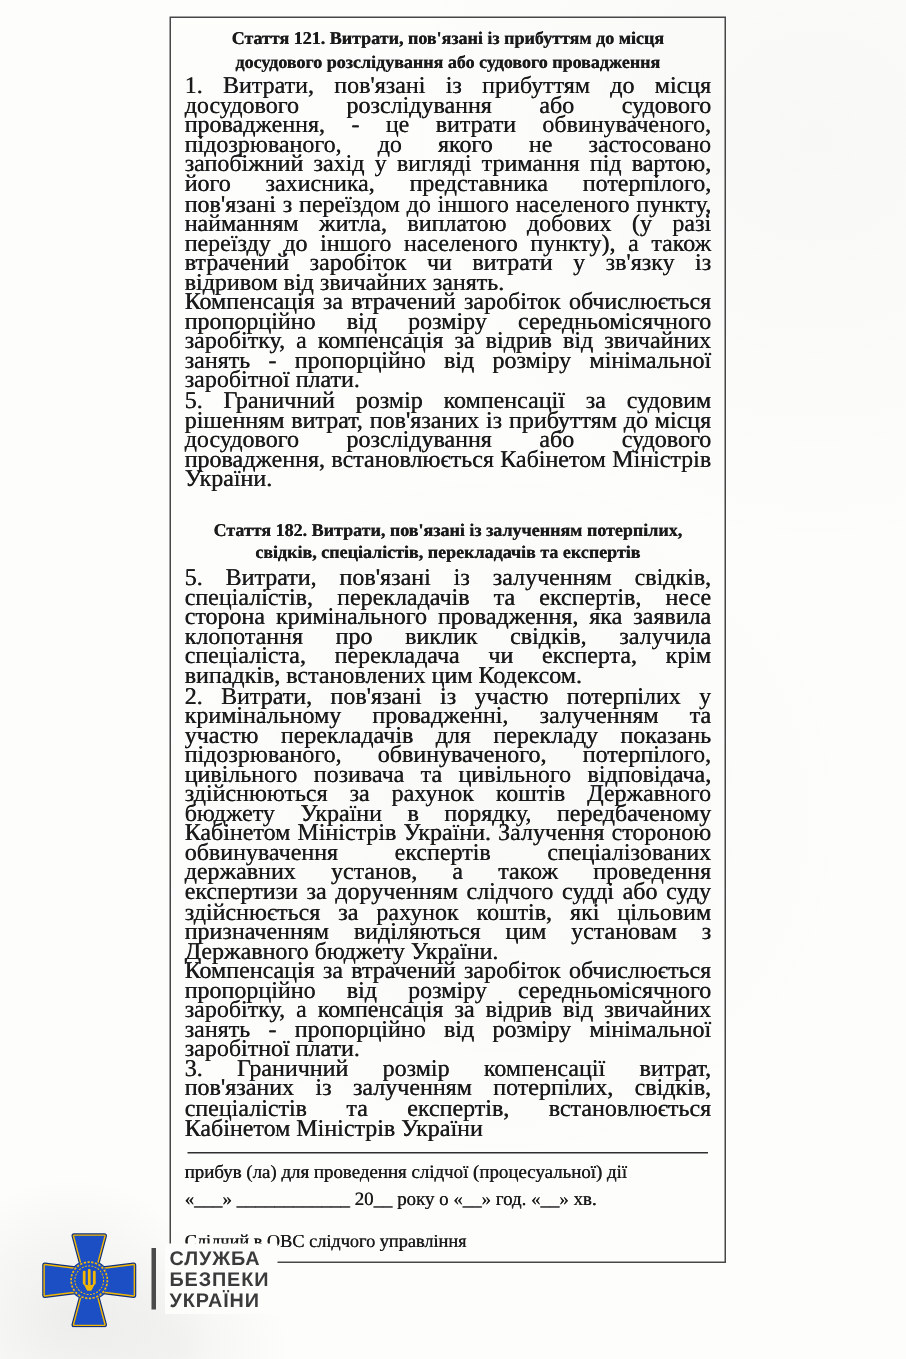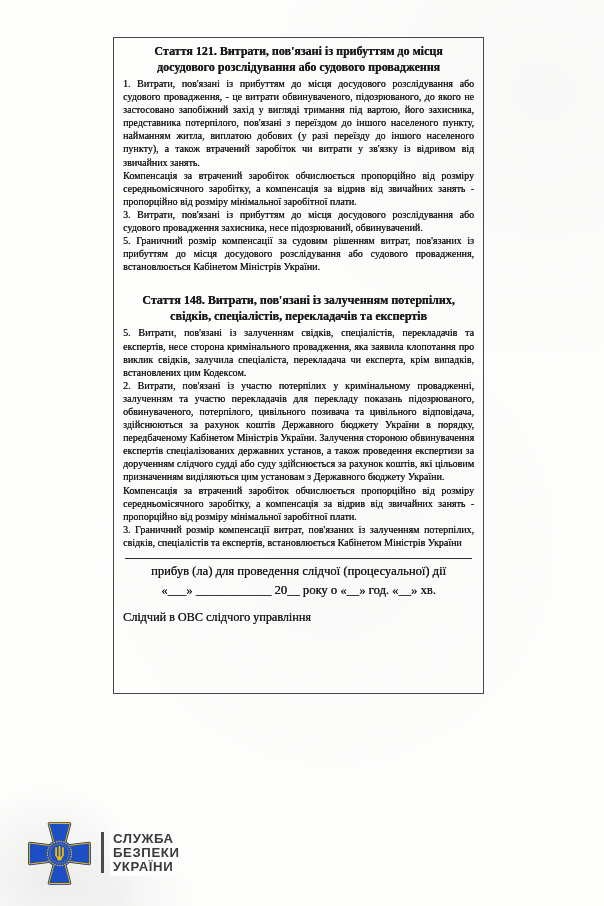--- a/index.html
+++ b/index.html
@@ -19,42 +19,41 @@
       radial-gradient(circle at 90% 10%, rgba(0,0,0,0.02), transparent 30%),
       radial-gradient(circle at 55% 60%, rgba(0,0,0,0.015), transparent 40%),
       #fdfdfc;
     overflow:hidden;
     font-family:"Liberation Serif", serif;
     color:var(--ink);
   }
   .doc{
     position:absolute;
     left:113px;top:11px;
-    width:371px;height:657px;
+    width:371px;height:831px;
     border:1.5px solid #474747;
     padding:6px 9px 0 9px;
     overflow:hidden;
-    margin-top:26px;
   }
   .doc, .doc *{ text-shadow:0.25px 0 0 currentColor; } 
   .article-title{
     font-size:12px;line-height:15.5px;
     font-weight:bold;text-align:center;
     margin:0 4px 2px 4px;
   }
   .article-title.second{margin-top:20px;}
   .body-text p{
-    font-size:10px;line-height:13.1px;
+    font-size:16px;line-height:13.1px;
     text-align:justify;
     margin:0;
   }
   .form-sec{margin-top:9px;}
   .rule{border:none;border-top:1.4px solid #2e2e2e;width:99%;margin:0 auto 3px auto;}
   .form-line{
-    text-align:center;
+    text-align:left;
     font-size:12.6px;line-height:18.5px;
     white-space:pre;
   }
   .sig{margin-top:11px;font-size:12.2px;line-height:14.5px;}
   
   .sbu{position:absolute;left:0;top:0;width:584px;height:906px;pointer-events:none;}
   .sbu-emblem{position:absolute;left:26px;top:822px;width:67px;height:63px;}
   .sbu-divider{position:absolute;left:101px;top:832px;width:2.6px;height:41px;background:#4a4a4a;}
   .sbu-text{
     position:absolute;left:110px;top:829px;
@@ -77,25 +76,24 @@
 
 <div class="page">
 
   <div class="doc">
 
     <div class="article-title">Стаття 121. Витрати, пов'язані із прибуттям до місця досудового розслідування або судового провадження</div>
 
     <div class="body-text">
       <p>1. Витрати, пов'язані із прибуттям до місця досудового розслідування або судового провадження, - це витрати обвинуваченого, підозрюваного, до якого не застосовано запобіжний захід у вигляді тримання під вартою, його захисника, представника потерпілого, пов'язані з переїздом до іншого населеного пункту, найманням житла, виплатою добових (у разі переїзду до іншого населеного пункту), а також втрачений заробіток чи витрати у зв'язку із відривом від звичайних занять.</p>
       <p>Компенсація за втрачений заробіток обчислюється пропорційно від розміру середньомісячного заробітку, а компенсація за відрив від звичайних занять - пропорційно від розміру мінімальної заробітної плати.</p>
-      <p>3. Витрати, пов'язані із прибуттям до місця досудового розслідування або судового провадження захисника, несе підозрюваний, обвинувачений.</p>
       <p>5. Граничний розмір компенсації за судовим рішенням витрат, пов'язаних із прибуттям до місця досудового розслідування або судового провадження, встановлюється Кабінетом Міністрів України.</p>
     </div>
 
-    <div class="article-title second">Стаття 148. Витрати, пов'язані із залученням потерпілих, свідків, спеціалістів, перекладачів та експертів</div>
+    <div class="article-title second">Стаття 182. Витрати, пов'язані із залученням потерпілих, свідків, спеціалістів, перекладачів та експертів</div>
 
     <div class="body-text">
       <p>5. Витрати, пов'язані із залученням свідків, спеціалістів, перекладачів та експертів, несе сторона кримінального провадження, яка заявила клопотання про виклик свідків, залучила спеціаліста, перекладача чи експерта, крім випадків, встановлених цим Кодексом.</p>
       <p>2. Витрати, пов'язані із участю потерпілих у кримінальному провадженні, залученням та участю перекладачів для перекладу показань підозрюваного, обвинуваченого, потерпілого, цивільного позивача та цивільного відповідача, здійснюються за рахунок коштів Державного бюджету України в порядку, передбаченому Кабінетом Міністрів України. Залучення стороною обвинувачення експертів спеціалізованих державних установ, а також проведення експертизи за дорученням слідчого судді або суду здійснюється за рахунок коштів, які цільовим призначенням виділяються цим установам з Державного бюджету України.</p>
       <p>Компенсація за втрачений заробіток обчислюється пропорційно від розміру середньомісячного заробітку, а компенсація за відрив від звичайних занять - пропорційно від розміру мінімальної заробітної плати.</p>
       <p>3. Граничний розмір компенсації витрат, пов'язаних із залученням потерпілих, свідків, спеціалістів та експертів, встановлюється Кабінетом Міністрів України</p>
     </div>
 
     <div class="form-sec">
       <hr class="rule">

